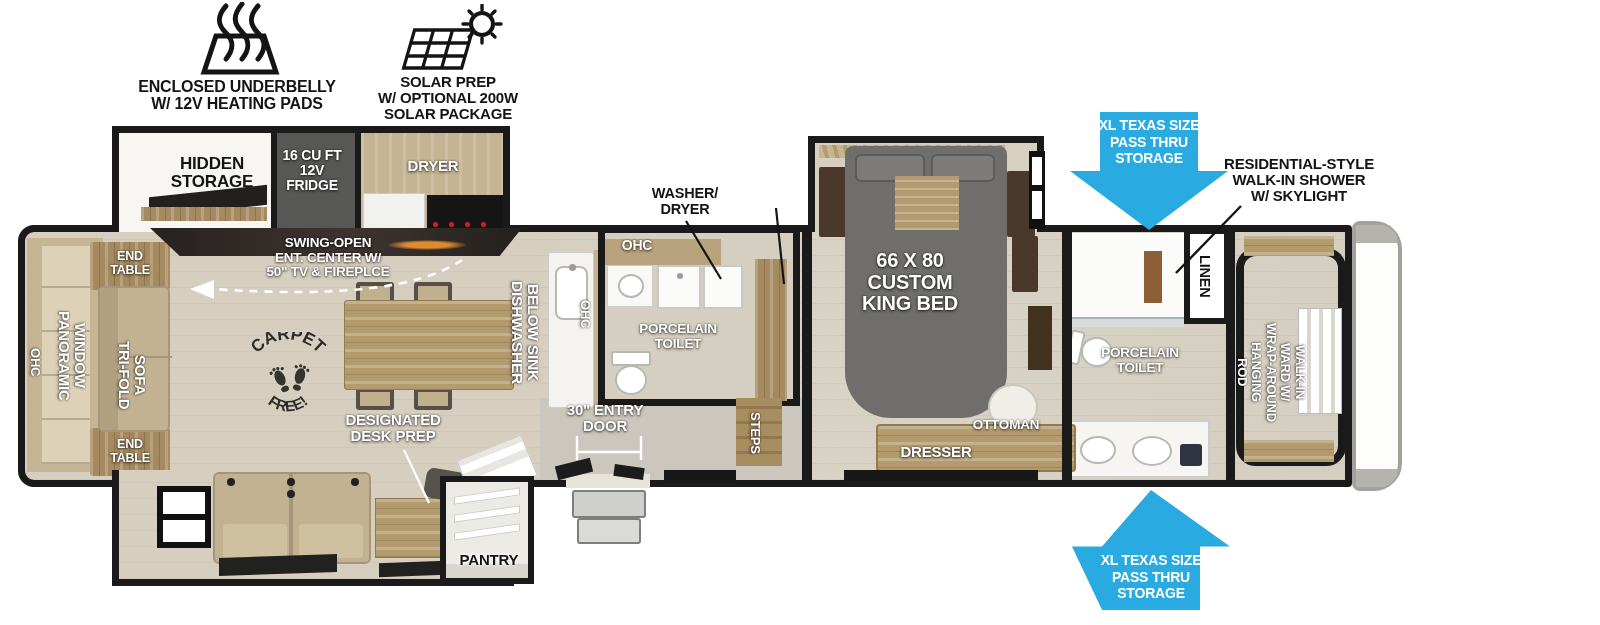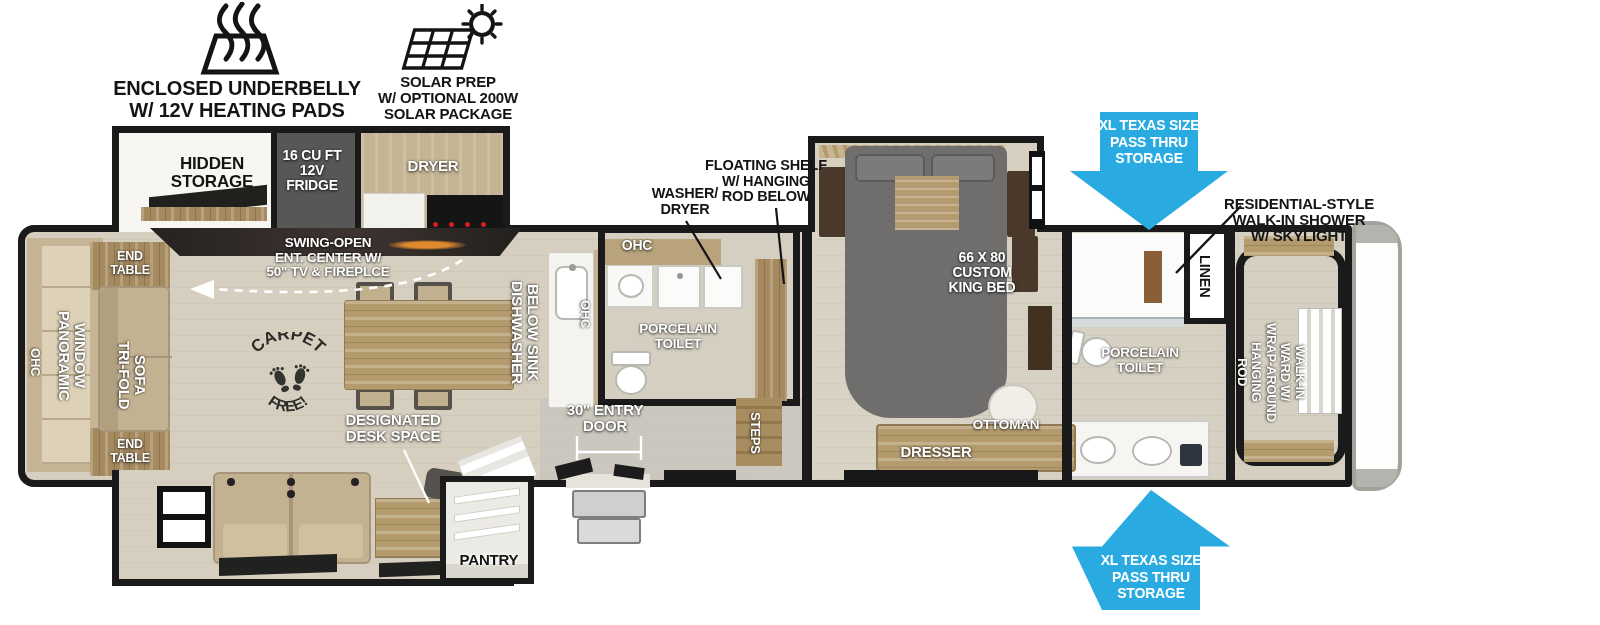--- a/index.html
+++ b/index.html
@@ -43,21 +43,21 @@
 <body>
 
 <div id="plan">
 
   <svg class="abs" style="left:192px;top:2px;z-index:30" width="96" height="74" viewBox="0 0 96 74">
     <path d="M12 70 L24 34 H72 L84 70 Z" fill="none" stroke="#141414" stroke-width="5"></path>
     <path d="M34 4 c-9 10 -9 18 0 27 c8 8 8 16 0 26" fill="none" stroke="#141414" stroke-width="5" stroke-linecap="round"></path>
     <path d="M50 2 c-9 11 -9 19 0 28 c8 9 8 17 0 27" fill="none" stroke="#141414" stroke-width="5" stroke-linecap="round"></path>
     <path d="M66 4 c-9 10 -9 18 0 27 c8 8 8 16 0 26" fill="none" stroke="#141414" stroke-width="5" stroke-linecap="round"></path>
   </svg>
-  <div class="lbl lbl-dark" style="left:112px;top:78px;width:250px;font-size:20px;">ENCLOSED UNDERBELLY
+  <div class="lbl lbl-dark" style="left:112px;top:78px;width:250px;font-size:16px;">ENCLOSED UNDERBELLY
 W/ 12V HEATING PADS</div>
 
   <svg class="abs" style="left:400px;top:4px;z-index:30" width="104" height="70" viewBox="0 0 104 70">
     <g transform="skewX(-16)" stroke="#141414" stroke-width="3.4" fill="#fff">
       <rect x="22" y="26" width="58" height="38"></rect>
       <line x1="22" y1="39" x2="80" y2="39"></line>
         <line x1="22" y1="52" x2="80" y2="52"></line>
       <line x1="41" y1="26" x2="41" y2="64"></line>
         <line x1="60" y1="26" x2="60" y2="64"></line>
     </g>
@@ -149,21 +149,21 @@
     </div>
   <div class="abs woodH" style="left:344px;top:300px;width:170px;height:90px;z-index:7;border-radius:3px;border:1px solid #8f7a54;"></div>
   <div class="abs" style="left:356px;top:388px;width:38px;height:22px;background:#56504a;border-radius:3px;z-index:6;">
       <div style="position:absolute;inset:4px;background:#c1b08d;"></div>
     </div>
   <div class="abs" style="left:414px;top:388px;width:38px;height:22px;background:#56504a;border-radius:3px;z-index:6;">
       <div style="position:absolute;inset:4px;background:#c1b08d;"></div>
     </div>
 
   <div class="lbl" style="left:326px;top:412px;width:134px;font-size:15px;">DESIGNATED
-DESK SPACE</div>
+DESK PREP</div>
 
   <div class="abs" style="left:548px;top:252px;width:46px;height:156px;background:#f4f3f0;border:1px solid #cfcdc6;border-radius:3px;z-index:6;"></div>
   <div class="abs" style="left:555px;top:266px;width:33px;height:54px;background:#fff;border:2px solid #b9b9b3;border-radius:8px;z-index:7;">
     <div style="position:absolute;left:12px;top:-4px;width:7px;height:7px;border-radius:50%;background:#9c9c96;"></div>
   </div>
   <div class="abs tan" style="left:594px;top:250px;width:14px;height:158px;z-index:6;"></div>
   <div class="lbl vlr" style="left:508px;top:255px;height:155px;font-size:15.5px;">DISHWASHER
 BELOW SINK</div>
   <div class="lbl vlr" style="left:578px;top:288px;height:52px;font-size:13px;">OHC</div>
 
@@ -203,23 +203,20 @@
     <div class="abs" style="left:6px;top:118px;width:44px;height:46px;">
       <div style="position:absolute;left:0;top:0;width:40px;height:15px;background:#fff;border:2px solid #b8b8b2;border-radius:3px;"></div>
       <div style="position:absolute;left:4px;top:14px;width:32px;height:30px;background:#fff;border:2px solid #b8b8b2;border-radius:50%;"></div>
     </div>
   </div>
   <div class="lbl" style="left:610px;top:238px;width:54px;font-size:14px;">OHC</div>
   <div class="lbl" style="left:618px;top:322px;width:120px;font-size:13.5px;">PORCELAIN
 TOILET</div>
   <div class="lbl lbl-dark" style="left:630px;top:186px;width:110px;font-size:14.5px;text-align:center;">WASHER/
 DRYER</div>
-  <div class="lbl lbl-dark" style="left:698px;top:158px;width:136px;font-size:14.5px;">FLOATING SHELF
-W/ HANGING
-ROD BELOW</div>
 
   <div class="lbl" style="left:548px;top:402px;width:114px;font-size:15px;">30" ENTRY
 DOOR</div>
   <div class="abs" style="left:566px;top:474px;width:84px;height:14px;background:#e6e3db;z-index:14;"></div>
   <div class="abs" style="left:556px;top:462px;width:36px;height:14px;background:#1c1c1c;transform:rotate(-14deg);z-index:15;"></div>
   <div class="abs" style="left:614px;top:466px;width:30px;height:12px;background:#1c1c1c;transform:rotate(8deg);z-index:15;"></div>
   <div class="abs" style="left:572px;top:490px;width:74px;height:28px;background:#cfcfcd;border:2px solid #7e7e7c;border-radius:3px;z-index:15;"></div>
   <div class="abs" style="left:577px;top:518px;width:64px;height:26px;background:#dadad8;border:2px solid #7e7e7c;border-radius:3px;z-index:15;"></div>
 
   <div class="abs" style="left:664px;top:470px;width:72px;height:13px;background:#181818;z-index:13;"></div>
@@ -239,21 +236,21 @@
       <div style="position:absolute;left:3px;top:6px;width:10px;height:28px;background:#fff;"></div>
       <div style="position:absolute;left:3px;top:40px;width:10px;height:28px;background:#fff;"></div>
     </div>
   </div>
   <div class="abs" style="left:845px;top:146px;width:162px;height:272px;background:#6f6e6c;border-radius:8px 8px 46px 46px;z-index:9;">
     <div class="abs" style="left:10px;top:8px;width:70px;height:28px;background:#7c7b79;border:2px solid #5c5b59;border-radius:6px;"></div>
     <div class="abs" style="left:86px;top:8px;width:64px;height:28px;background:#7c7b79;border:2px solid #5c5b59;border-radius:6px;"></div>
     <div class="abs" style="left:50px;top:30px;width:64px;height:54px;
          background:#b49a6f repeating-linear-gradient(0deg,rgba(255,255,255,.25) 0 2px,transparent 2px 8px);"></div>
   </div>
-  <div class="lbl" style="left:919px;top:250px;width:126px;font-size:14px;z-index:31;">66 X 80
+  <div class="lbl" style="left:847px;top:250px;width:126px;font-size:20px;z-index:31;">66 X 80
 CUSTOM
 KING BED</div>
   <div class="abs" style="left:1028px;top:306px;width:24px;height:64px;background:#41311f;z-index:9;"></div>
   <div class="abs" style="left:1012px;top:236px;width:26px;height:56px;background:#4a382a;z-index:9;border-radius:2px;"></div>
   <div class="abs" style="left:988px;top:384px;width:50px;height:46px;border-radius:50%;background:#f1eee7;border:2px solid #c9c6bd;z-index:9;"></div>
   <div class="lbl" style="left:950px;top:418px;width:112px;font-size:13.5px;">OTTOMAN</div>
   <div class="abs woodH" style="left:876px;top:424px;width:200px;height:48px;border:2px solid #8f7a54;border-radius:4px;z-index:9;"></div>
   <div class="lbl" style="left:874px;top:444px;width:124px;font-size:15px;">DRESSER</div>
 
   <div class="wall" style="left:1062px;top:226px;width:10px;height:254px;"></div>
@@ -318,21 +315,21 @@
        box-shadow:inset 0 6px 0 #e8e6e0, inset 0 14px 0 #fff, inset 0 22px 0 #e8e6e0;"></div>
   <div class="abs" style="left:440px;top:476px;width:94px;height:108px;background:#eceae4;border:6px solid #1a1a1a;z-index:14;
        box-shadow:inset 0 -14px 0 #d8d5cd;">
     <div style="position:absolute;left:8px;top:10px;width:66px;height:8px;background:#fff;border:1px solid #cfccc4;transform:skewY(-8deg);"></div>
     <div style="position:absolute;left:8px;top:28px;width:66px;height:8px;background:#fff;border:1px solid #cfccc4;transform:skewY(-8deg);"></div>
     <div style="position:absolute;left:8px;top:46px;width:66px;height:8px;background:#fff;border:1px solid #cfccc4;transform:skewY(-8deg);"></div>
   </div>
   <div class="lbl lbl-halo" style="left:444px;top:552px;width:90px;font-size:15px;z-index:32;">PANTRY</div>
 
 
-  <div class="lbl lbl-dark" style="left:1206px;top:156px;width:186px;font-size:15px;margin-top:40px;">RESIDENTIAL-STYLE
+  <div class="lbl lbl-dark" style="left:1206px;top:156px;width:186px;font-size:15px;">RESIDENTIAL-STYLE
 WALK-IN SHOWER
 W/ SKYLIGHT</div>
 
   <div class="arrow arrow-down" style="left: 1070px; top: 112px; width: 158px; height: 118px; background: rgb(41, 171, 226);">
     <div class="txt" style="padding-top:5px;">XL TEXAS SIZE
 PASS THRU
 STORAGE</div>
   </div>
   <div class="arrow arrow-up" style="left: 1072px; top: 490px; width: 158px; height: 120px; background: rgb(41, 171, 226);">
     <div class="txt" style="padding-top:62px;">XL TEXAS SIZE

